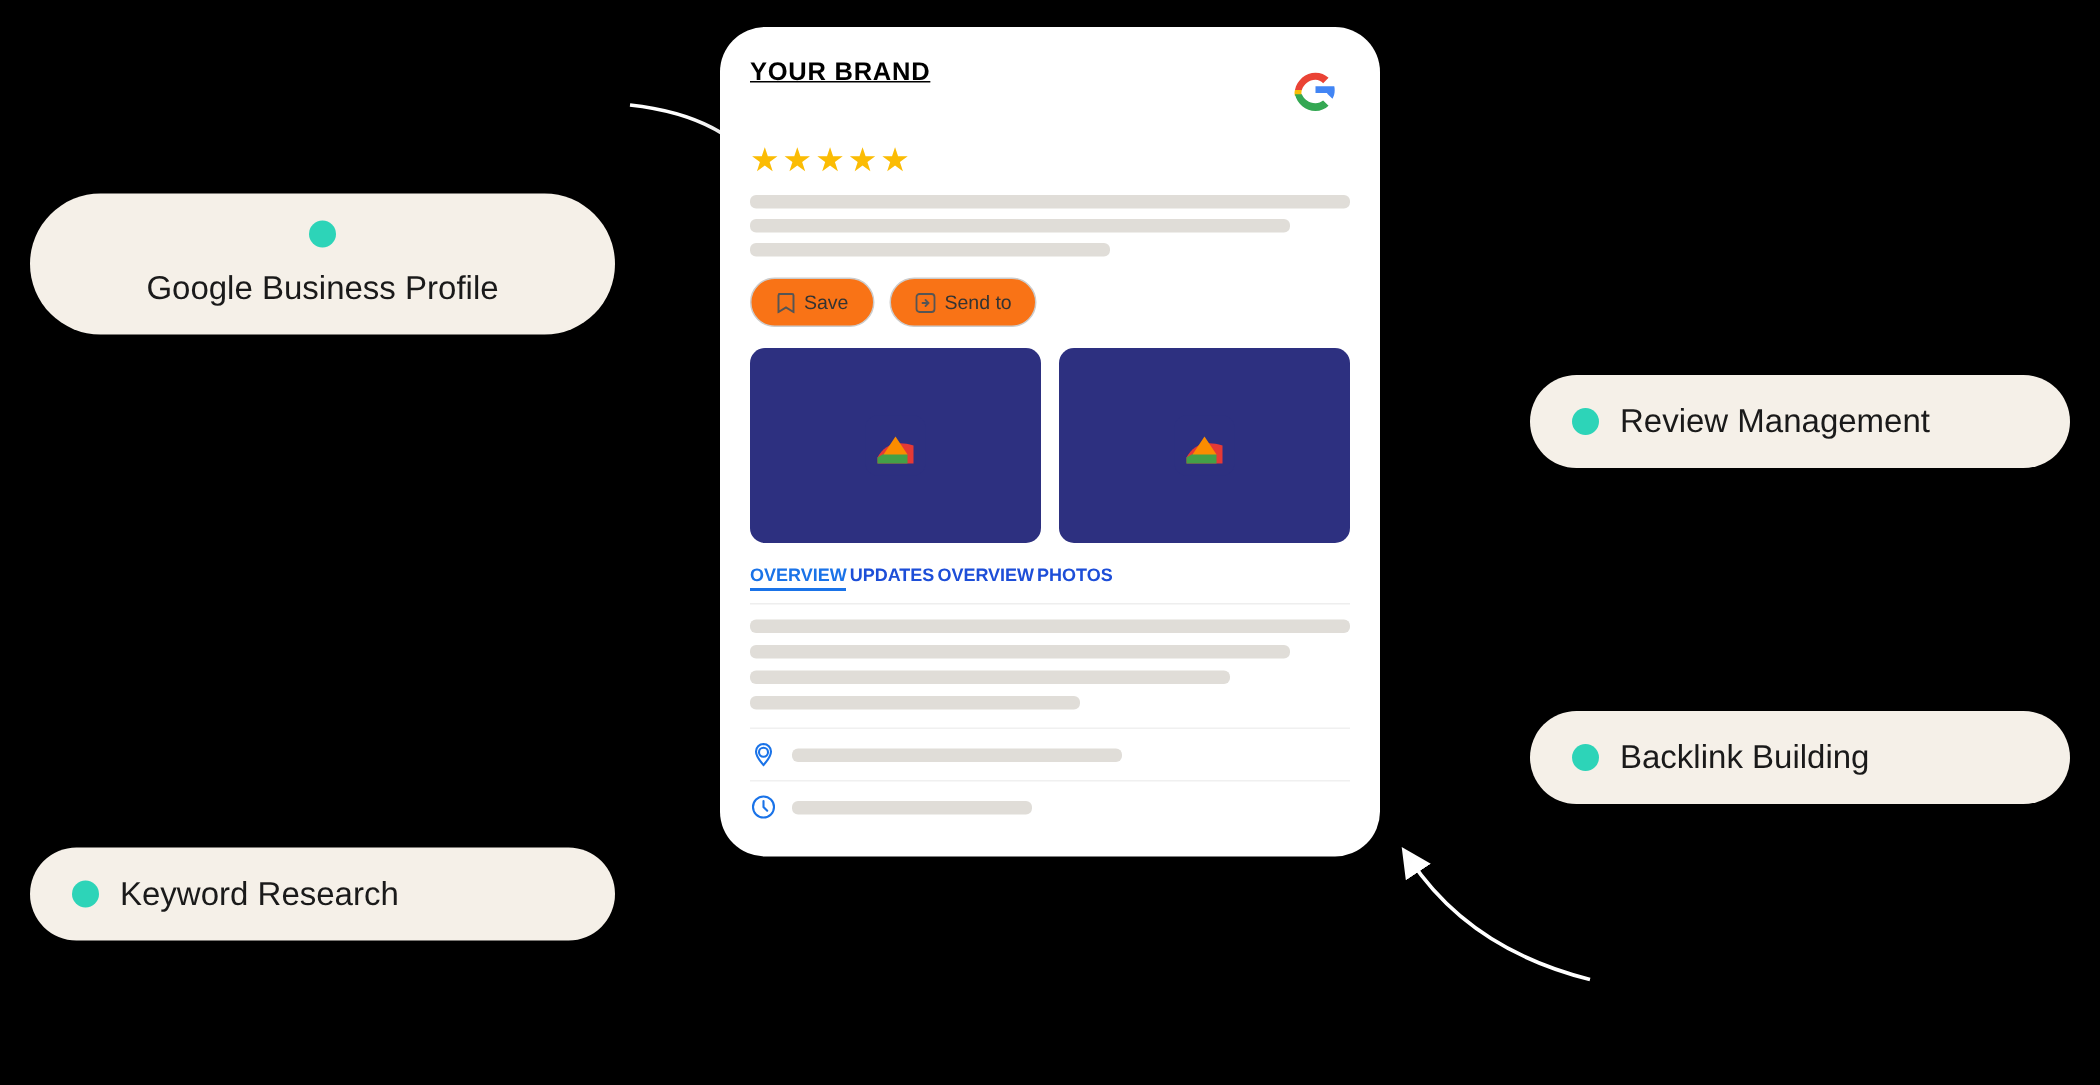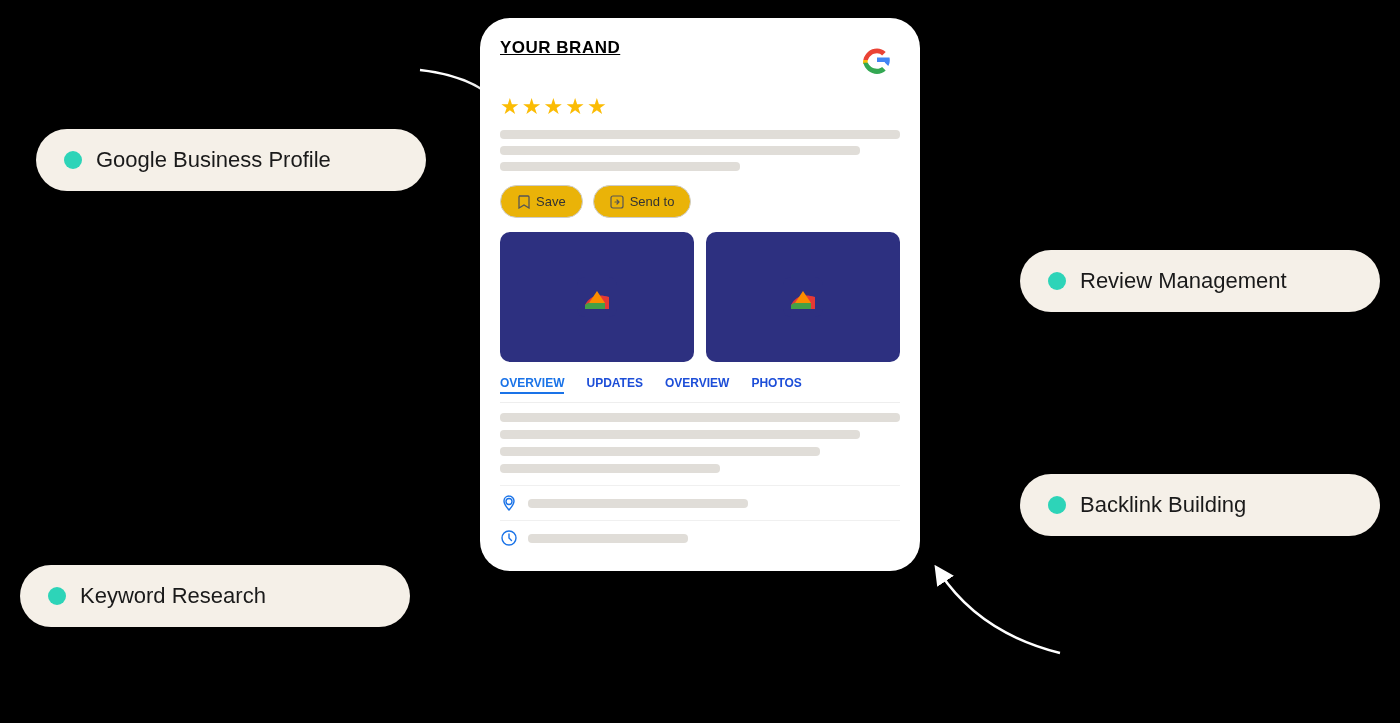--- a/index.html
+++ b/index.html
@@ -43,22 +43,23 @@
     .pill .pill-text {
       font-size: 22px;
       font-weight: 500;
       color: #1a1a1a;
       white-space: nowrap;
     }
 
     
     .pill-gbp {
       top: 129px;
-      left: 36px;
+      left: 20px;
       width: 390px;
+      flex-direction: column;
     }
 
     .pill-content {
       top: 350px;
       left: 20px;
       width: 390px;
     }
 
     .pill-keyword {
       top: 565px;
@@ -175,21 +176,21 @@
       align-items: center;
       justify-content: center;
     }
 
     .btn-direction .dir-icon svg {
       width: 13px;
       height: 13px;
     }
 
     .btn-outline {
-      background: #eab308;
+      background: #f97316;
       color: #333;
       border: 1.5px solid #ccc;
       border-radius: 50px;
       padding: 8px 16px;
       font-size: 13px;
       font-weight: 500;
       display: flex;
       align-items: center;
       gap: 6px;
       cursor: pointer;
@@ -214,21 +215,21 @@
 
     
     .snap-icon {
       width: 40px;
       height: 40px;
     }
 
     
     .gbp-tabs {
       display: flex;
-      gap: 22px;
+      gap: 2px;
       margin-bottom: 10px;
       border-bottom: 1px solid #eee;
       padding-bottom: 8px;
     }
 
     .tab {
       font-size: 12px;
       font-weight: 600;
       color: #1d4ed8;
       cursor: pointer;

